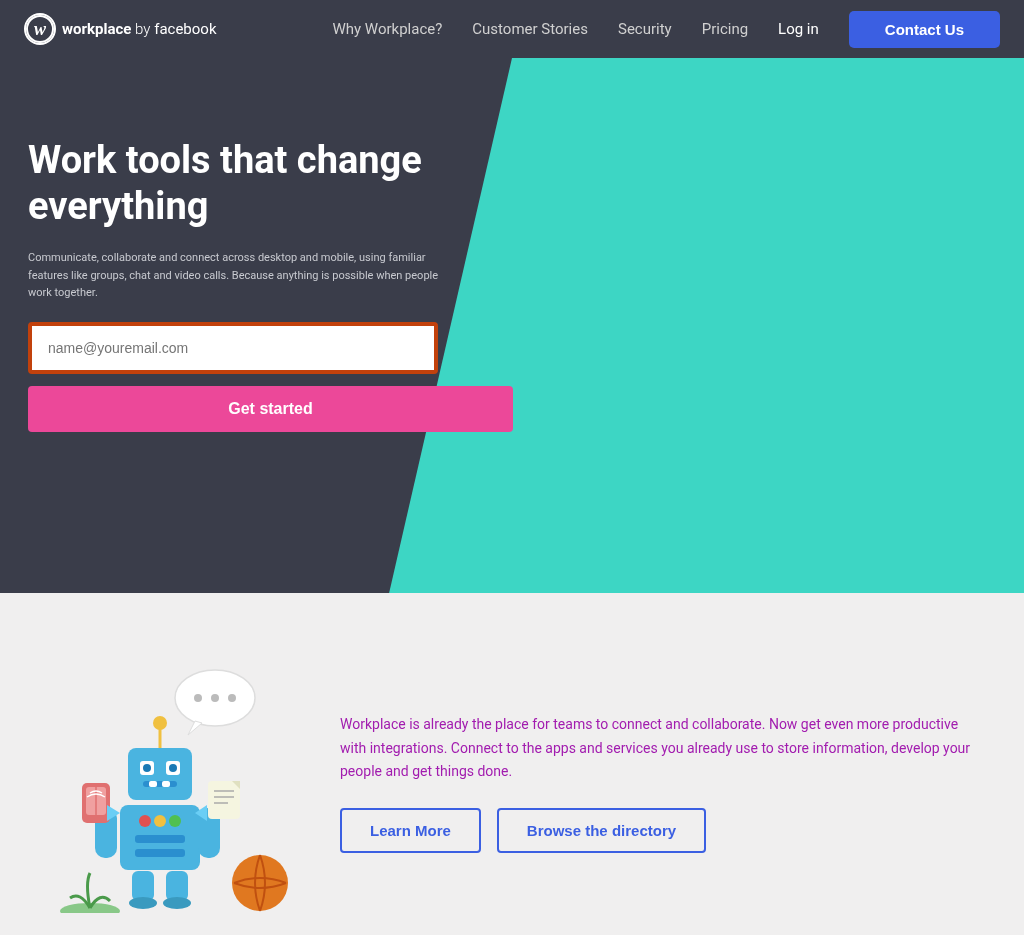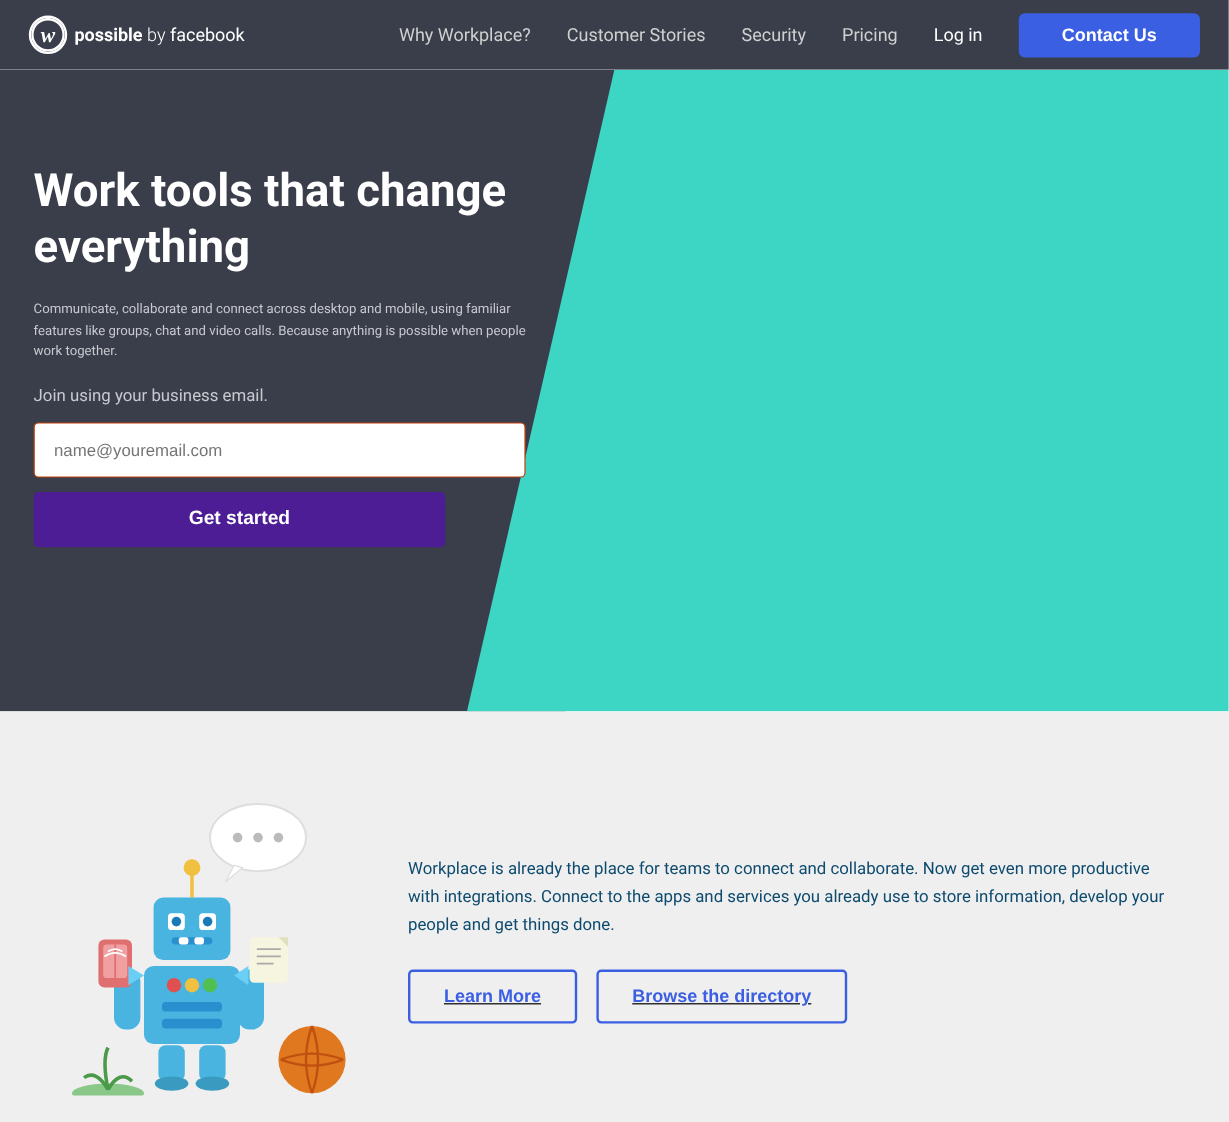--- a/index.html
+++ b/index.html
@@ -139,33 +139,33 @@
     .hero-join-text {
       color: #c8cad0;
       font-size: 14px;
       margin-bottom: 14px;
     }
 
     .hero-email-input {
       width: 410px;
       padding: 14px 16px;
       font-size: 14px;
-      border: 1px solid #c2410c;
+      border: 4px solid #c2410c;
       border-radius: 4px;
       outline: none;
       margin-bottom: 12px;
       display: block;
       background: white;
       color: #999;
     }
 
     .hero-get-started-btn {
-      width: 343px;
+      width: 485px;
       padding: 14px;
-      background-color: #4c1d95;
+      background-color: #ec4899;
       color: white;
       border: none;
       border-radius: 4px;
       font-size: 16px;
       font-weight: 600;
       cursor: pointer;
       display: block;
     }
 
     
@@ -191,29 +191,28 @@
     .section2-title {
       font-size: 30px;
       color: #a0a0a0;
       font-weight: 300;
       line-height: 1.3;
       margin-bottom: 16px;
     }
 
     .section2-description {
       font-size: 14px;
-      color: #0c4a6e;
+      color: #a21caf;
       line-height: 1.7;
       margin-bottom: 24px;
     }
 
     .section2-buttons {
       display: flex;
       gap: 16px;
-      text-decoration: underline;
     }
 
     .btn-outline {
       padding: 12px 28px;
       border: 2px solid #3b5fe2;
       color: #3b5fe2;
       background: transparent;
       border-radius: 4px;
       font-size: 15px;
       font-weight: 600;
@@ -225,41 +224,40 @@
 
 <nav class="navbar">
   <div class="nav-logo">
     <div class="nav-logo-icon">
       <svg width="28" height="28" viewBox="0 0 28 28" fill="none">
         <circle cx="14" cy="14" r="13" stroke="white" stroke-width="2"></circle>
         <text x="8" y="20" font-size="18" fill="white" font-style="italic" font-weight="bold" font-family="serif">w</text>
       </svg>
     </div>
     <span class="nav-logo-text">
-      <span>possible</span> <span style="font-weight:300">by</span> <span style="font-weight:400">facebook</span>
+      <span>workplace</span> <span style="font-weight:300">by</span> <span style="font-weight:400">facebook</span>
     </span>
   </div>
 
   <div class="nav-links">
     <a class="nav-link">Why Workplace?</a>
     <a class="nav-link">Customer Stories</a>
     <a class="nav-link">Security</a>
     <a class="nav-link">Pricing</a>
     <a class="nav-login">Log in</a>
     <button class="nav-contact-btn">Contact Us</button>
   </div>
 </nav>
 
 <section class="hero">
   <div class="hero-bg-dark"></div>
   <div class="hero-bg-teal"></div>
   <div class="hero-content">
     <h1 class="hero-title">Work tools that change everything</h1>
     <p class="hero-description">Communicate, collaborate and connect across desktop and mobile, using familiar features like groups, chat and video calls. Because anything is possible when people work together.</p>
-    <p class="hero-join-text">Join using your business email.</p>
     <input class="hero-email-input" type="email" placeholder="name@youremail.com" style="">
     <button class="hero-get-started-btn">Get started</button>
   </div>
 </section>
 
 <section class="section2">
   <div class="robot-svg-container">
     
     <svg width="260" height="260" viewBox="0 0 260 260" fill="none" xmlns="http://www.w3.org/2000/svg">
 

